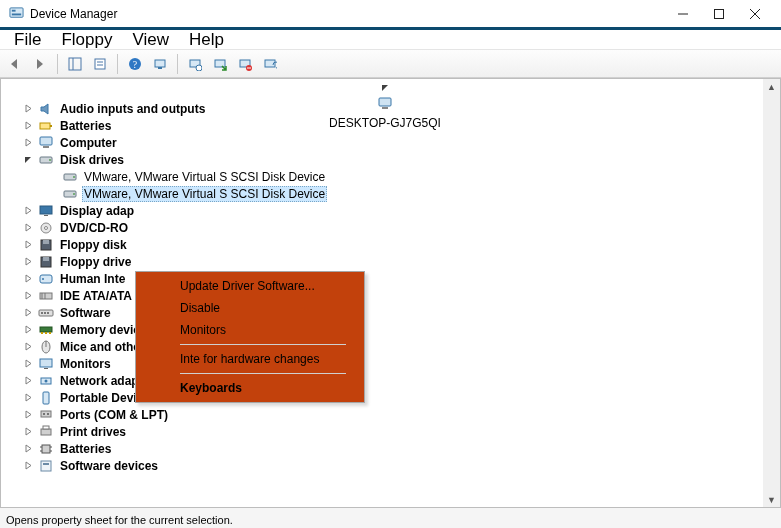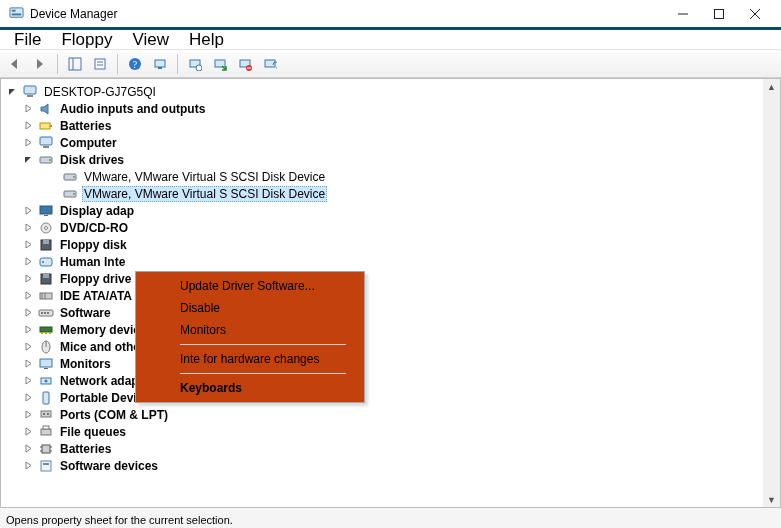--- a/index.html
+++ b/index.html
@@ -67,21 +67,21 @@
     padding: 4px 0 4px 4px;
   }
   .scrollbar {
     position:absolute; top:0; right:0; bottom:0; width:17px;
     background:#f0f0f0;
     display:flex; flex-direction:column; align-items:center;
   }
   .scrollbar .arrow { height:15px;width:100%;display:flex;align-items:center;justify-content:center;color:#555;font-size:9px; }
   .scrollbar .track { flex:1; }
   .node { display:flex; align-items:center; height:17px; gap:4px; white-space:nowrap; }
-  .indent0 { padding-left: 2px; }
+  .indent0 { padding-left: 2px; flex-direction: column; }
   .indent1 { padding-left: 18px; font-weight: bold; }
   .indent2 { padding-left: 42px; align-items: center; }
   .expander { width:11px;height:11px;display:inline-flex;align-items:center;justify-content:center;color:#5b5b5b; }
   .expander.empty { visibility:hidden; }
   .node-icon { width:16px;height:16px;display:inline-flex;align-items:center;justify-content:center; }
   .node-label { padding:0 2px; }
   .node.selected .node-label {
     background:#cce8ff;
     border:1px dotted #7aa7c7;
     padding:0 1px;
@@ -347,39 +347,39 @@
     <span class="node-label">Floppy disk</span>
   </div>
       <div class="node indent1">
     <span class="expander">
           <svg width="9" height="9">
             <path d="M2 1 L7 4.5 L2 8 Z" fill="none" stroke="#808080"></path>
           </svg>
         </span>
     <span class="node-icon">
           <svg width="16" height="16" viewBox="0 0 16 16">
+            <rect x="3" y="3" width="10" height="10" fill="#545f6d" stroke="#333"></rect>
+            <rect x="5" y="3" width="6" height="4" fill="#9aa4af"></rect>
+          </svg>
+        </span>
+    <span class="node-label">Floppy drive</span>
+  </div>
+      <div class="node indent1">
+    <span class="expander">
+          <svg width="9" height="9">
+            <path d="M2 1 L7 4.5 L2 8 Z" fill="none" stroke="#808080"></path>
+          </svg>
+        </span>
+    <span class="node-icon">
+          <svg width="16" height="16" viewBox="0 0 16 16">
             <rect x="2" y="4" width="12" height="8" rx="2" fill="#d7e8f5" stroke="#3b77a8"></rect>
             <circle cx="5" cy="8" r="1" fill="#3b77a8"></circle>
           </svg>
         </span>
     <span class="node-label">Human Inte</span>
-  </div>
-      <div class="node indent1">
-    <span class="expander">
-          <svg width="9" height="9">
-            <path d="M2 1 L7 4.5 L2 8 Z" fill="none" stroke="#808080"></path>
-          </svg>
-        </span>
-    <span class="node-icon">
-          <svg width="16" height="16" viewBox="0 0 16 16">
-            <rect x="3" y="3" width="10" height="10" fill="#545f6d" stroke="#333"></rect>
-            <rect x="5" y="3" width="6" height="4" fill="#9aa4af"></rect>
-          </svg>
-        </span>
-    <span class="node-label">Floppy drive</span>
   </div>
       <div class="node indent1">
     <span class="expander">
           <svg width="9" height="9">
             <path d="M2 1 L7 4.5 L2 8 Z" fill="none" stroke="#808080"></path>
           </svg>
         </span>
     <span class="node-icon">
           <svg width="16" height="16" viewBox="0 0 16 16">
             <rect x="2" y="5" width="12" height="6" fill="#d0d0d0" stroke="#777"></rect>
@@ -496,21 +496,21 @@
           <svg width="9" height="9">
             <path d="M2 1 L7 4.5 L2 8 Z" fill="none" stroke="#808080"></path>
           </svg>
         </span>
     <span class="node-icon">
           <svg width="16" height="16" viewBox="0 0 16 16">
             <rect x="3" y="5" width="10" height="6" fill="#d0d0d0" stroke="#777"></rect>
             <rect x="5" y="2" width="6" height="3" fill="#fff" stroke="#777"></rect>
           </svg>
         </span>
-    <span class="node-label">File queues</span>
+    <span class="node-label">Print drives</span>
   </div>
       <div class="node indent1">
     <span class="expander">
           <svg width="9" height="9">
             <path d="M2 1 L7 4.5 L2 8 Z" fill="none" stroke="#808080"></path>
           </svg>
         </span>
     <span class="node-icon">
           <svg width="16" height="16" viewBox="0 0 16 16">
             <rect x="4" y="4" width="8" height="8" fill="#d0d0d0" stroke="#555"></rect>

